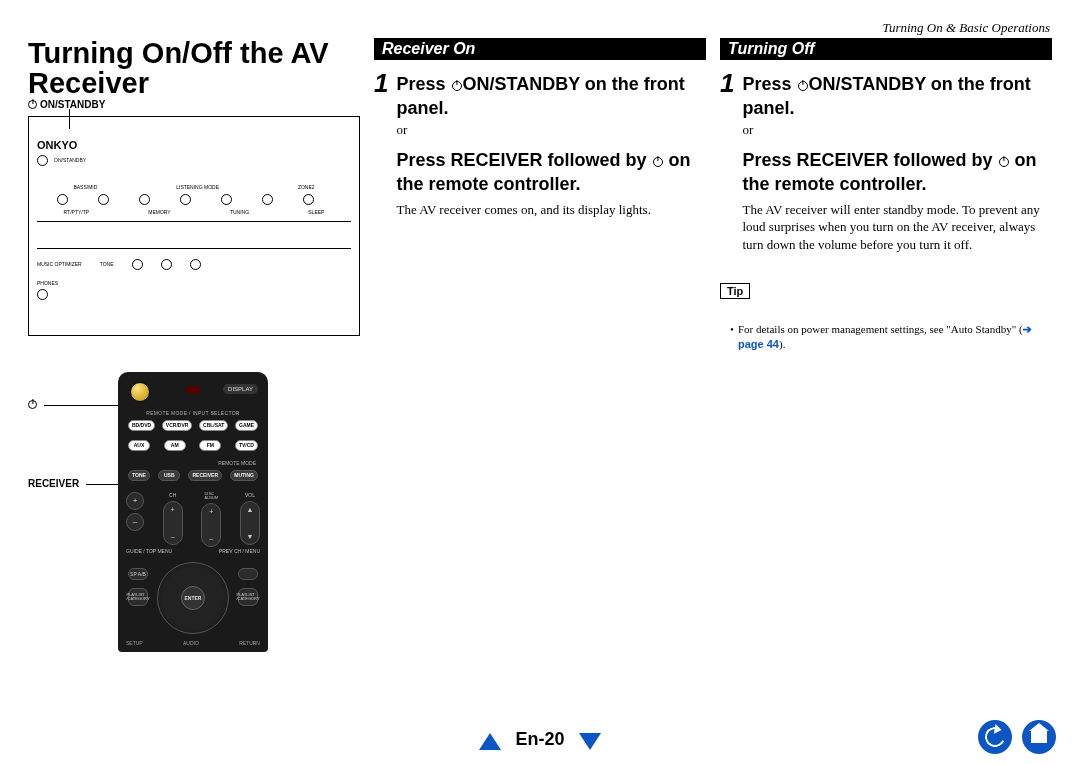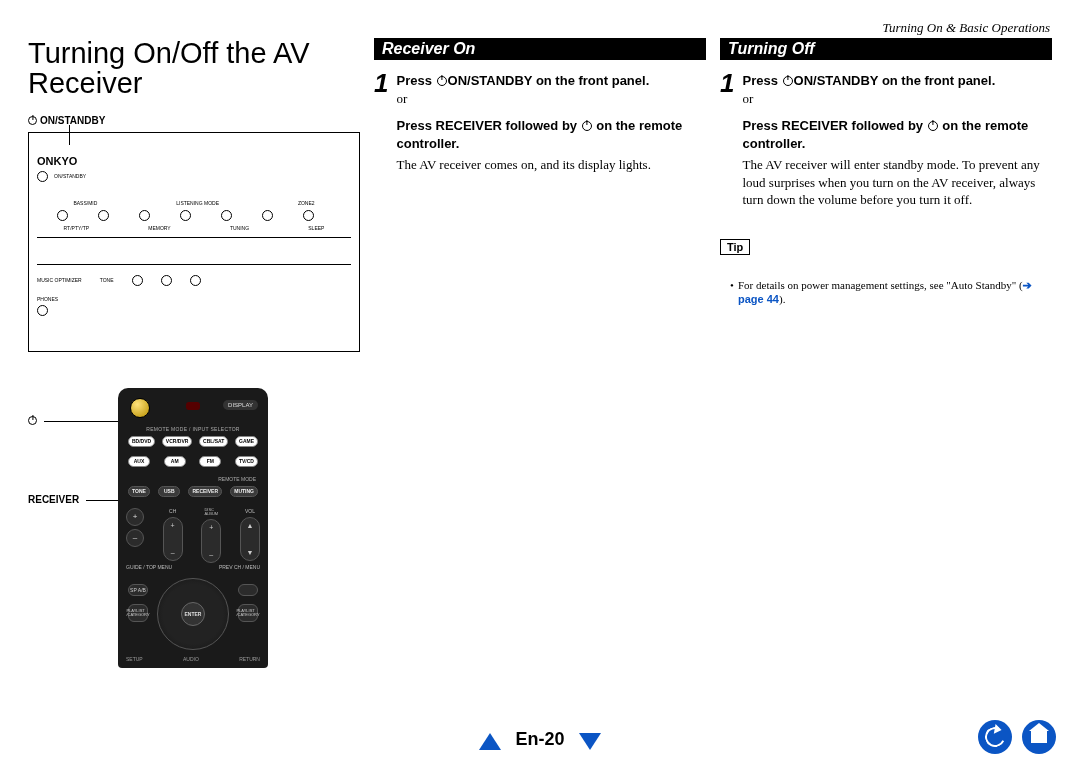--- a/index.html
+++ b/index.html
@@ -21,24 +21,24 @@
   .columns {
     position: absolute;
     top: 38px;
     left: 28px;
     right: 28px;
     display: flex;
     gap: 14px;
   }
   .col { flex: 1 1 0; min-width: 0; }
   .page-title {
-    font-weight: normal;
+    font-weight: bold;
     font-size: 29px;
     line-height: 1.05;
-    margin-bottom: 16px;
+    margin-bottom: 0;
     font-family: Arial, Helvetica, sans-serif;
   }
   .panel-label {
     font-family: Arial, Helvetica, sans-serif;
     font-weight: bold;
     font-size: 10px;
     display: flex;
     align-items: center;
     gap: 2px;
   }
@@ -226,21 +226,21 @@
     display:flex; gap:8px;
     margin-bottom: 12px;
   }
   .step-num {
     font-family: Arial, Helvetica, sans-serif;
     font-weight:bold; font-style:italic;
     font-size: 26px;
     line-height: 0.9;
   }
   .step-body { font-size: 13px; line-height:1.35; }
-  .step-body .b { font-weight:bold; font-family: Arial, Helvetica, sans-serif; font-size:13px;}
+  .step-body .b { font-weight:bold; font-family: Arial, Helvetica, sans-serif; font-size:18px;}
   .step-body .or { font-family: "Times New Roman", serif; }
   .desc { font-size: 13px; line-height:1.35; margin-top:4px; }
   .inline-power {
     display:inline-block; width:10px; height:10px;
     border:1.2px solid #000; border-radius:50%;
     position:relative; vertical-align:-1px; margin:0 1px;
   }
   .inline-power::after{
     content:""; position:absolute; top:-2px; left:50%;
     transform:translateX(-50%); width:1.2px; height:5px; background:#000;

